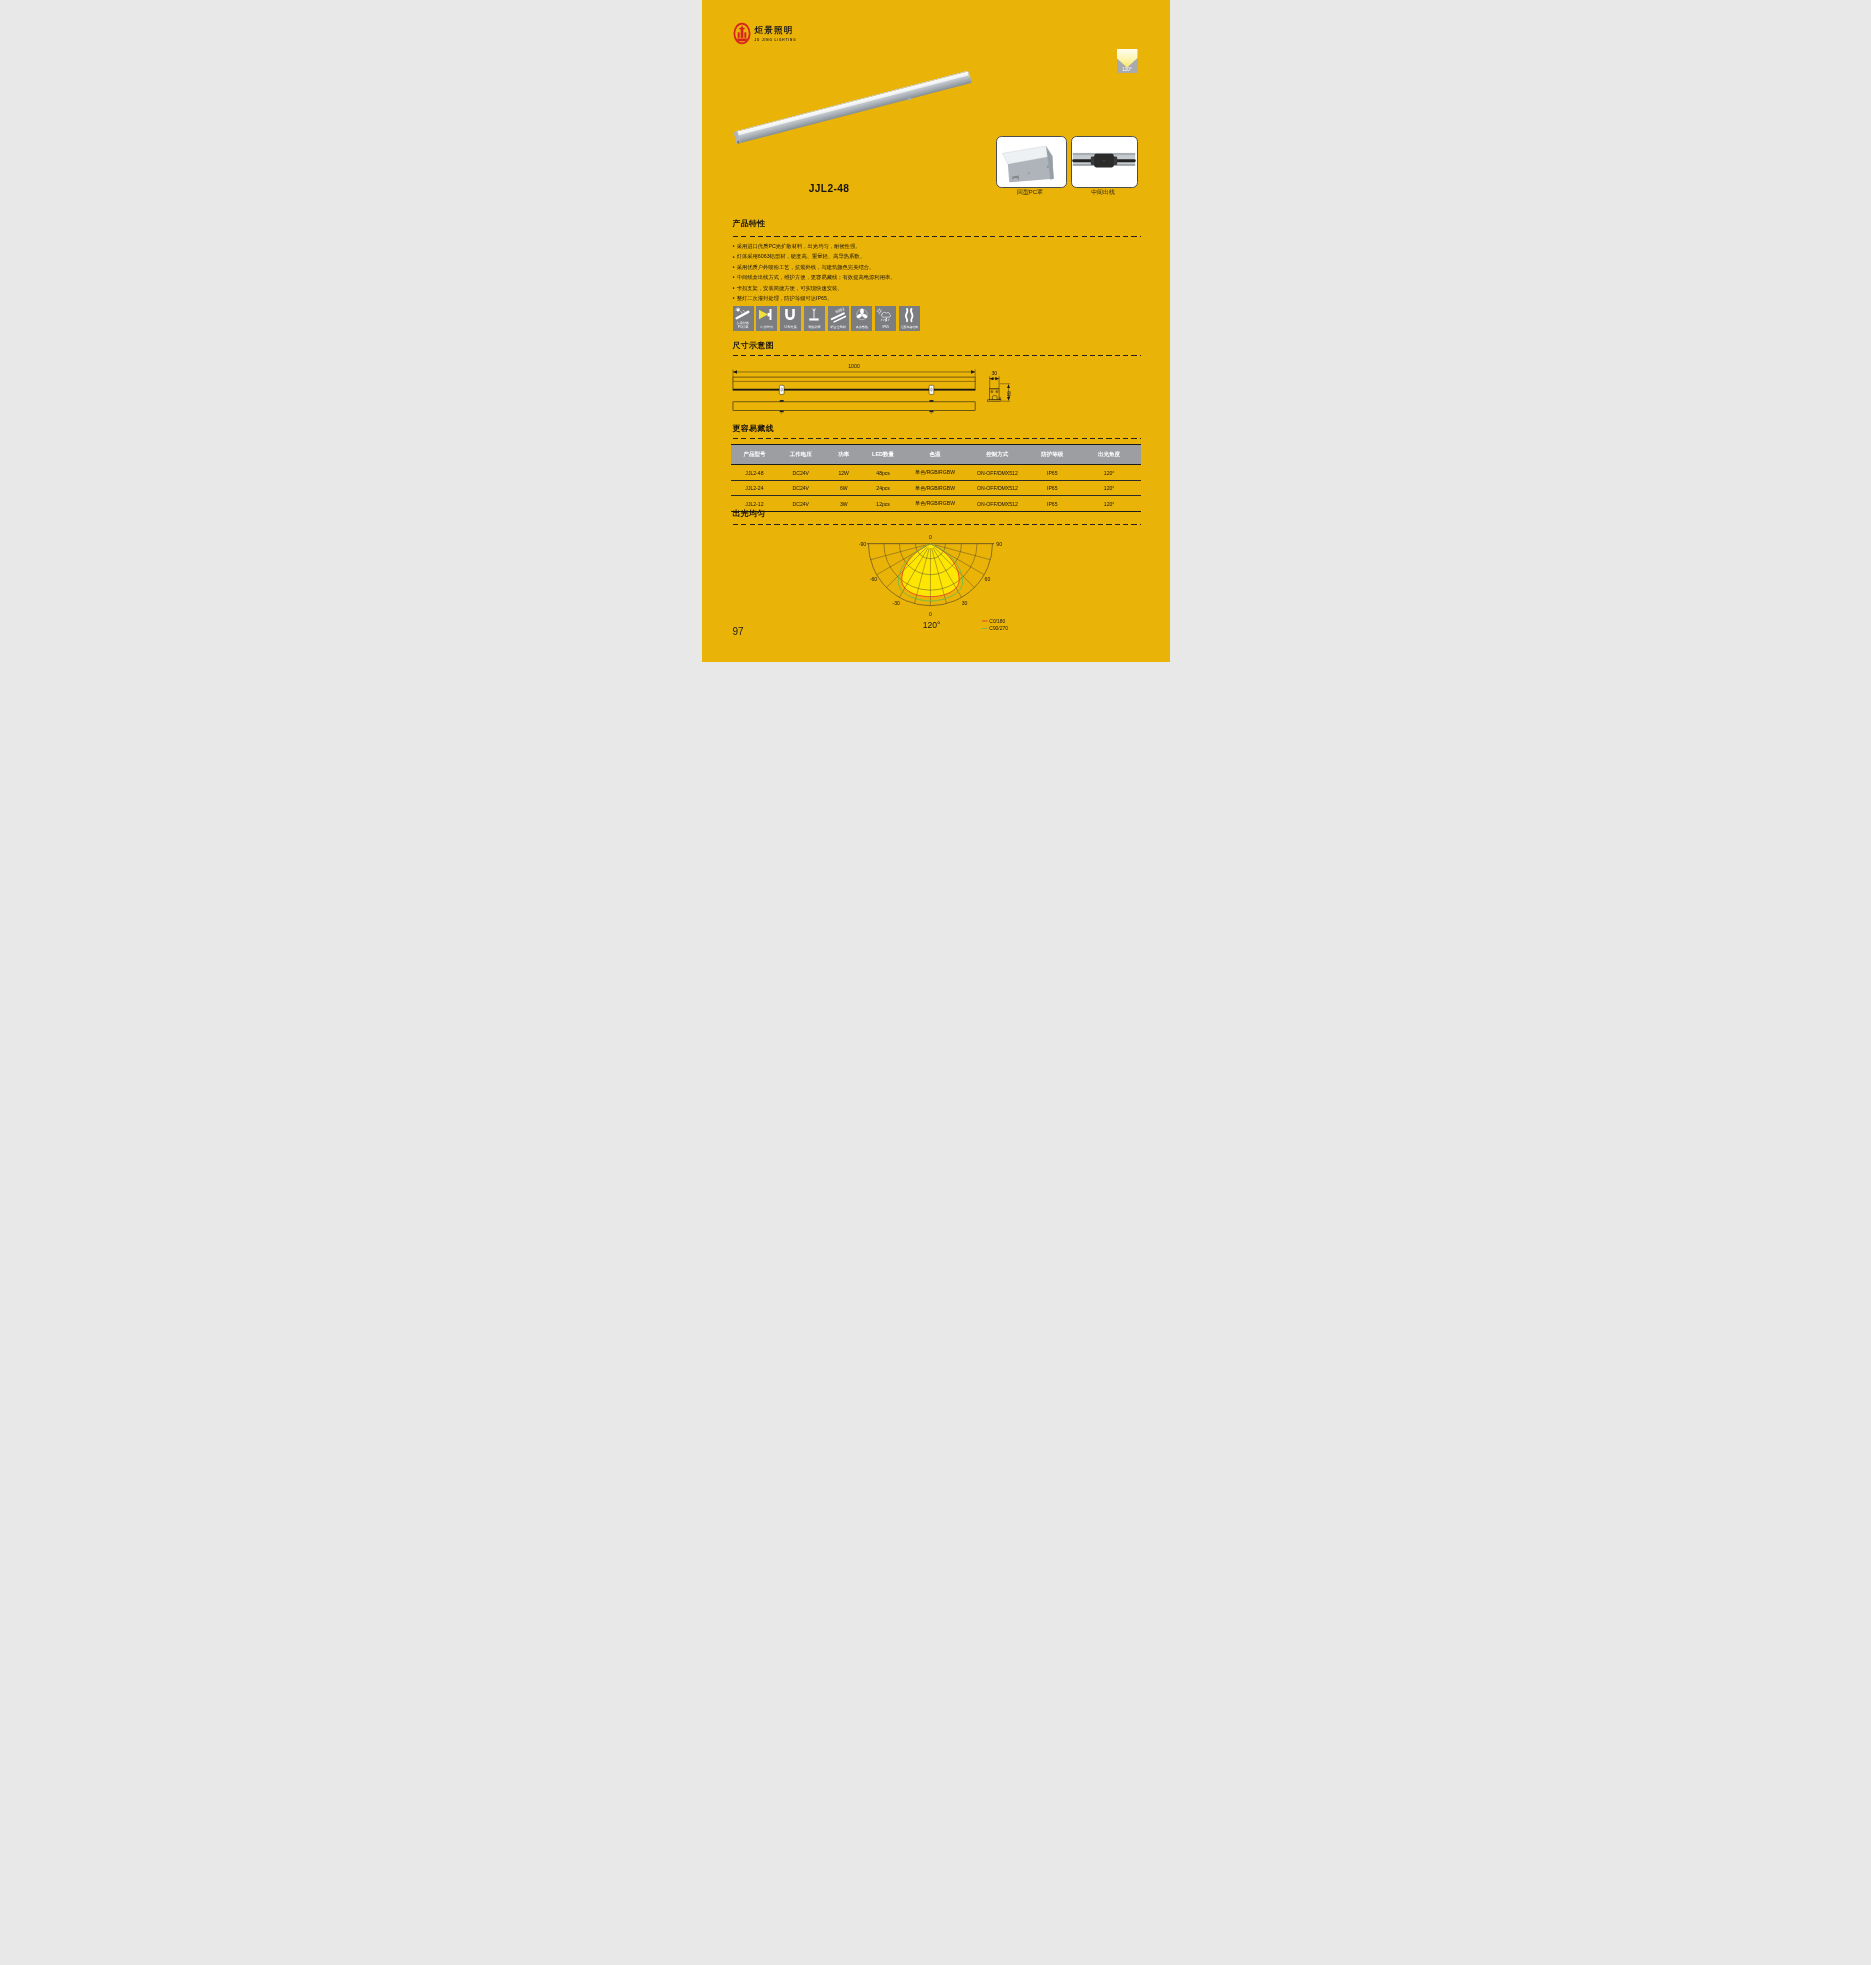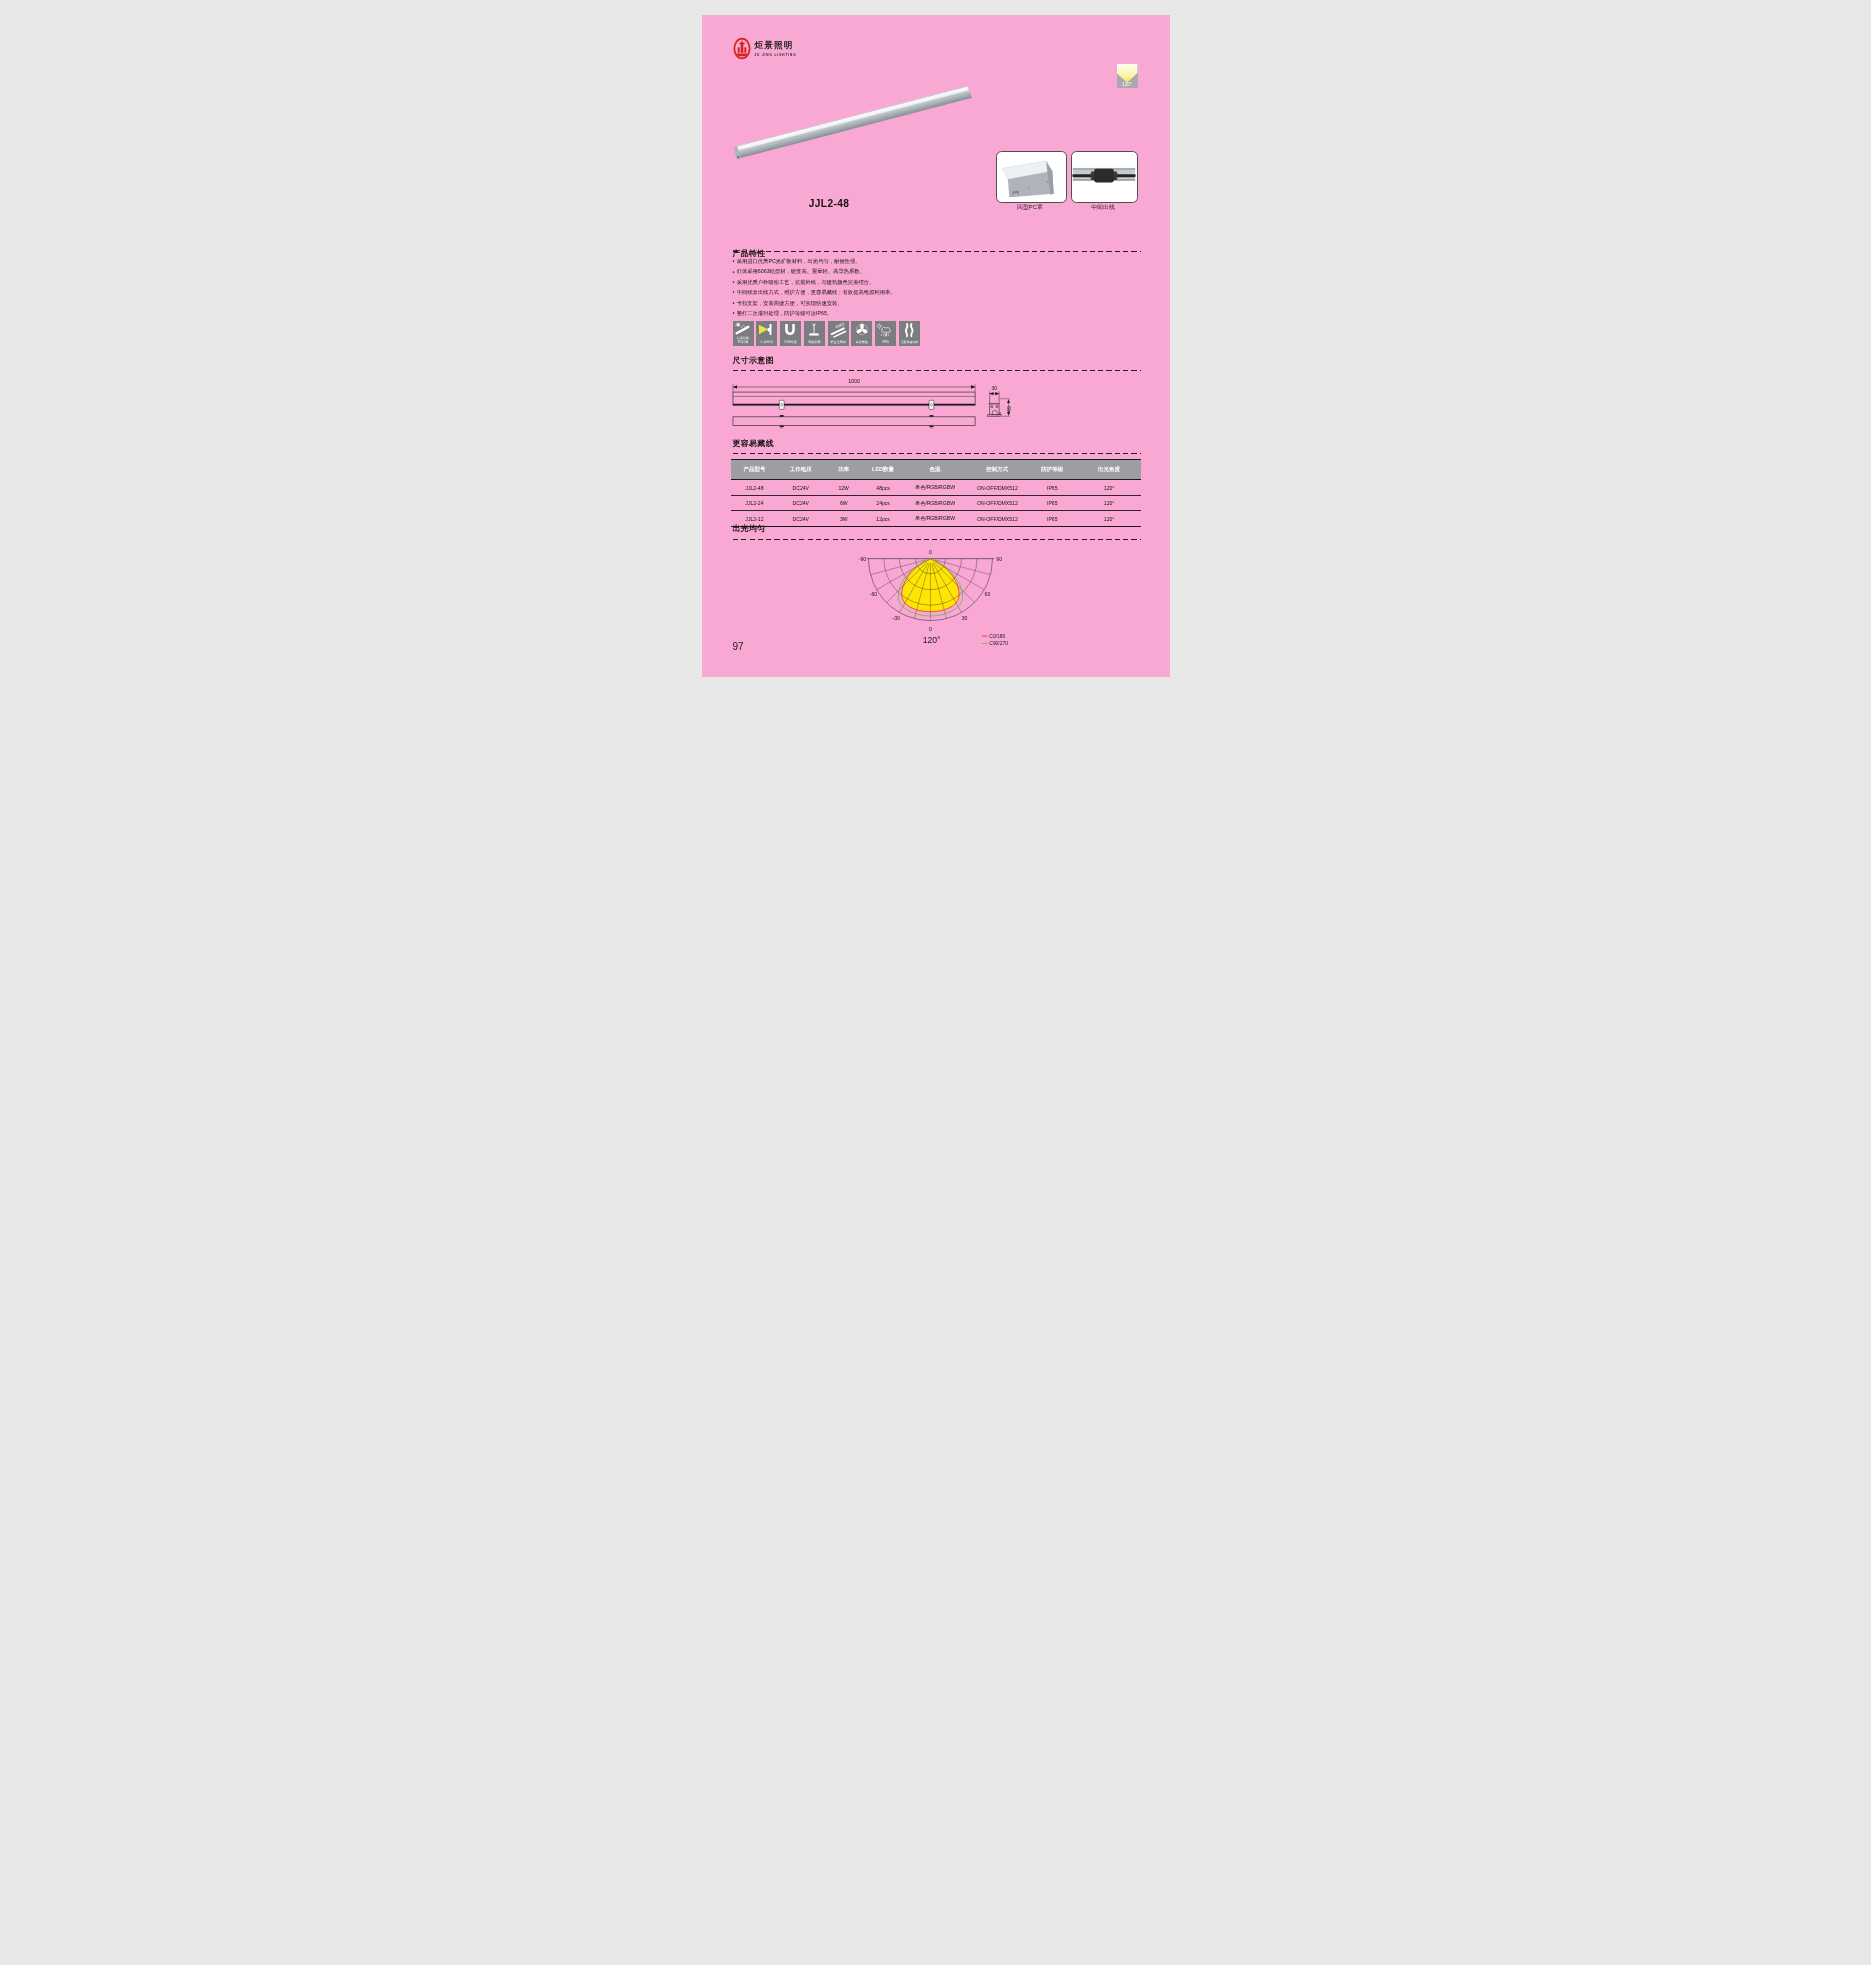--- a/index.html
+++ b/index.html
@@ -1,16 +1,16 @@
 <!DOCTYPE html>
 <html style="font-size:6.3px"><head>
 <meta charset="utf-8">
 <style>
   html,body{margin:0;padding:0;background:#e8e8e8;}
-  .page{position:relative;width:468px;height:662px;margin:15px auto;background:#f9a8d4;
+  .page{position:relative;width:468px;height:662px;margin:0 auto;background:#eab308;
         font-family:"Liberation Sans","DejaVu Sans",sans-serif;color:#1c1916;overflow:hidden;}
   
   .logo{position:absolute;left:31px;top:22px;display:flex;align-items:center;gap:3.9px;}
   .logo-text .cn{font-size:8.6px;font-weight:700;letter-spacing:1.2px;color:#221e1c;}
   .logo-text .en{font-size:3.1px;font-weight:700;letter-spacing:0.9px;color:#2a2624;margin-top:0.8px;}
   
   .beam-badge{position:absolute;left:415px;top:49px;width:21px;height:24.4px;background:#a8aaad;}
   .beam-badge .cone{position:absolute;inset:0;
      background:linear-gradient(180deg,#fffdf0 0%,#fdf4ad 45%,#f7dd2e 100%);
      clip-path:polygon(0 0,100% 0,100% 37%,50% 76%,0 37%);}
@@ -120,21 +120,21 @@
       <path d="M102,52 h44" stroke="#242424" stroke-width="7" stroke-linecap="round"></path>
       <rect x="44" y="42" width="12" height="20" rx="3" fill="#3a3a3a"></rect>
       <rect x="94" y="42" width="12" height="20" rx="3" fill="#3a3a3a"></rect>
       <rect x="52" y="36" width="46" height="32" rx="5" fill="#2b2b2b"></rect>
       <circle cx="75" cy="52" r="1.6" fill="#555"></circle>
     </svg>
   </div>
   <div class="dcap dcap1">回型PC罩</div>
   <div class="dcap dcap2">中间出线</div>
 
-  <div class="h2" style="top:233px">产品特性</div>
+  <div class="h2" style="top:218px">产品特性</div>
   <div class="dash" style="top:236px"></div>
   <ul class="feat">
     <li>采用进口优质PC光扩散材料，出光均匀，耐候性强。</li>
     <li>灯体采用6063铝型材，硬度高、重量轻、高导热系数。</li>
     <li>采用优质户外喷粉工艺，抗紫外线，与建筑颜色完美结合。</li>
     <li>中间线盒出线方式，维护方便，更容易藏线；有效提高电源利用率。</li>
     <li>卡扣支架，安装简捷方便，可实现快速安装。</li>
     <li>整灯二次灌封处理，防护等级可达IP65。</li>
   </ul>
 

